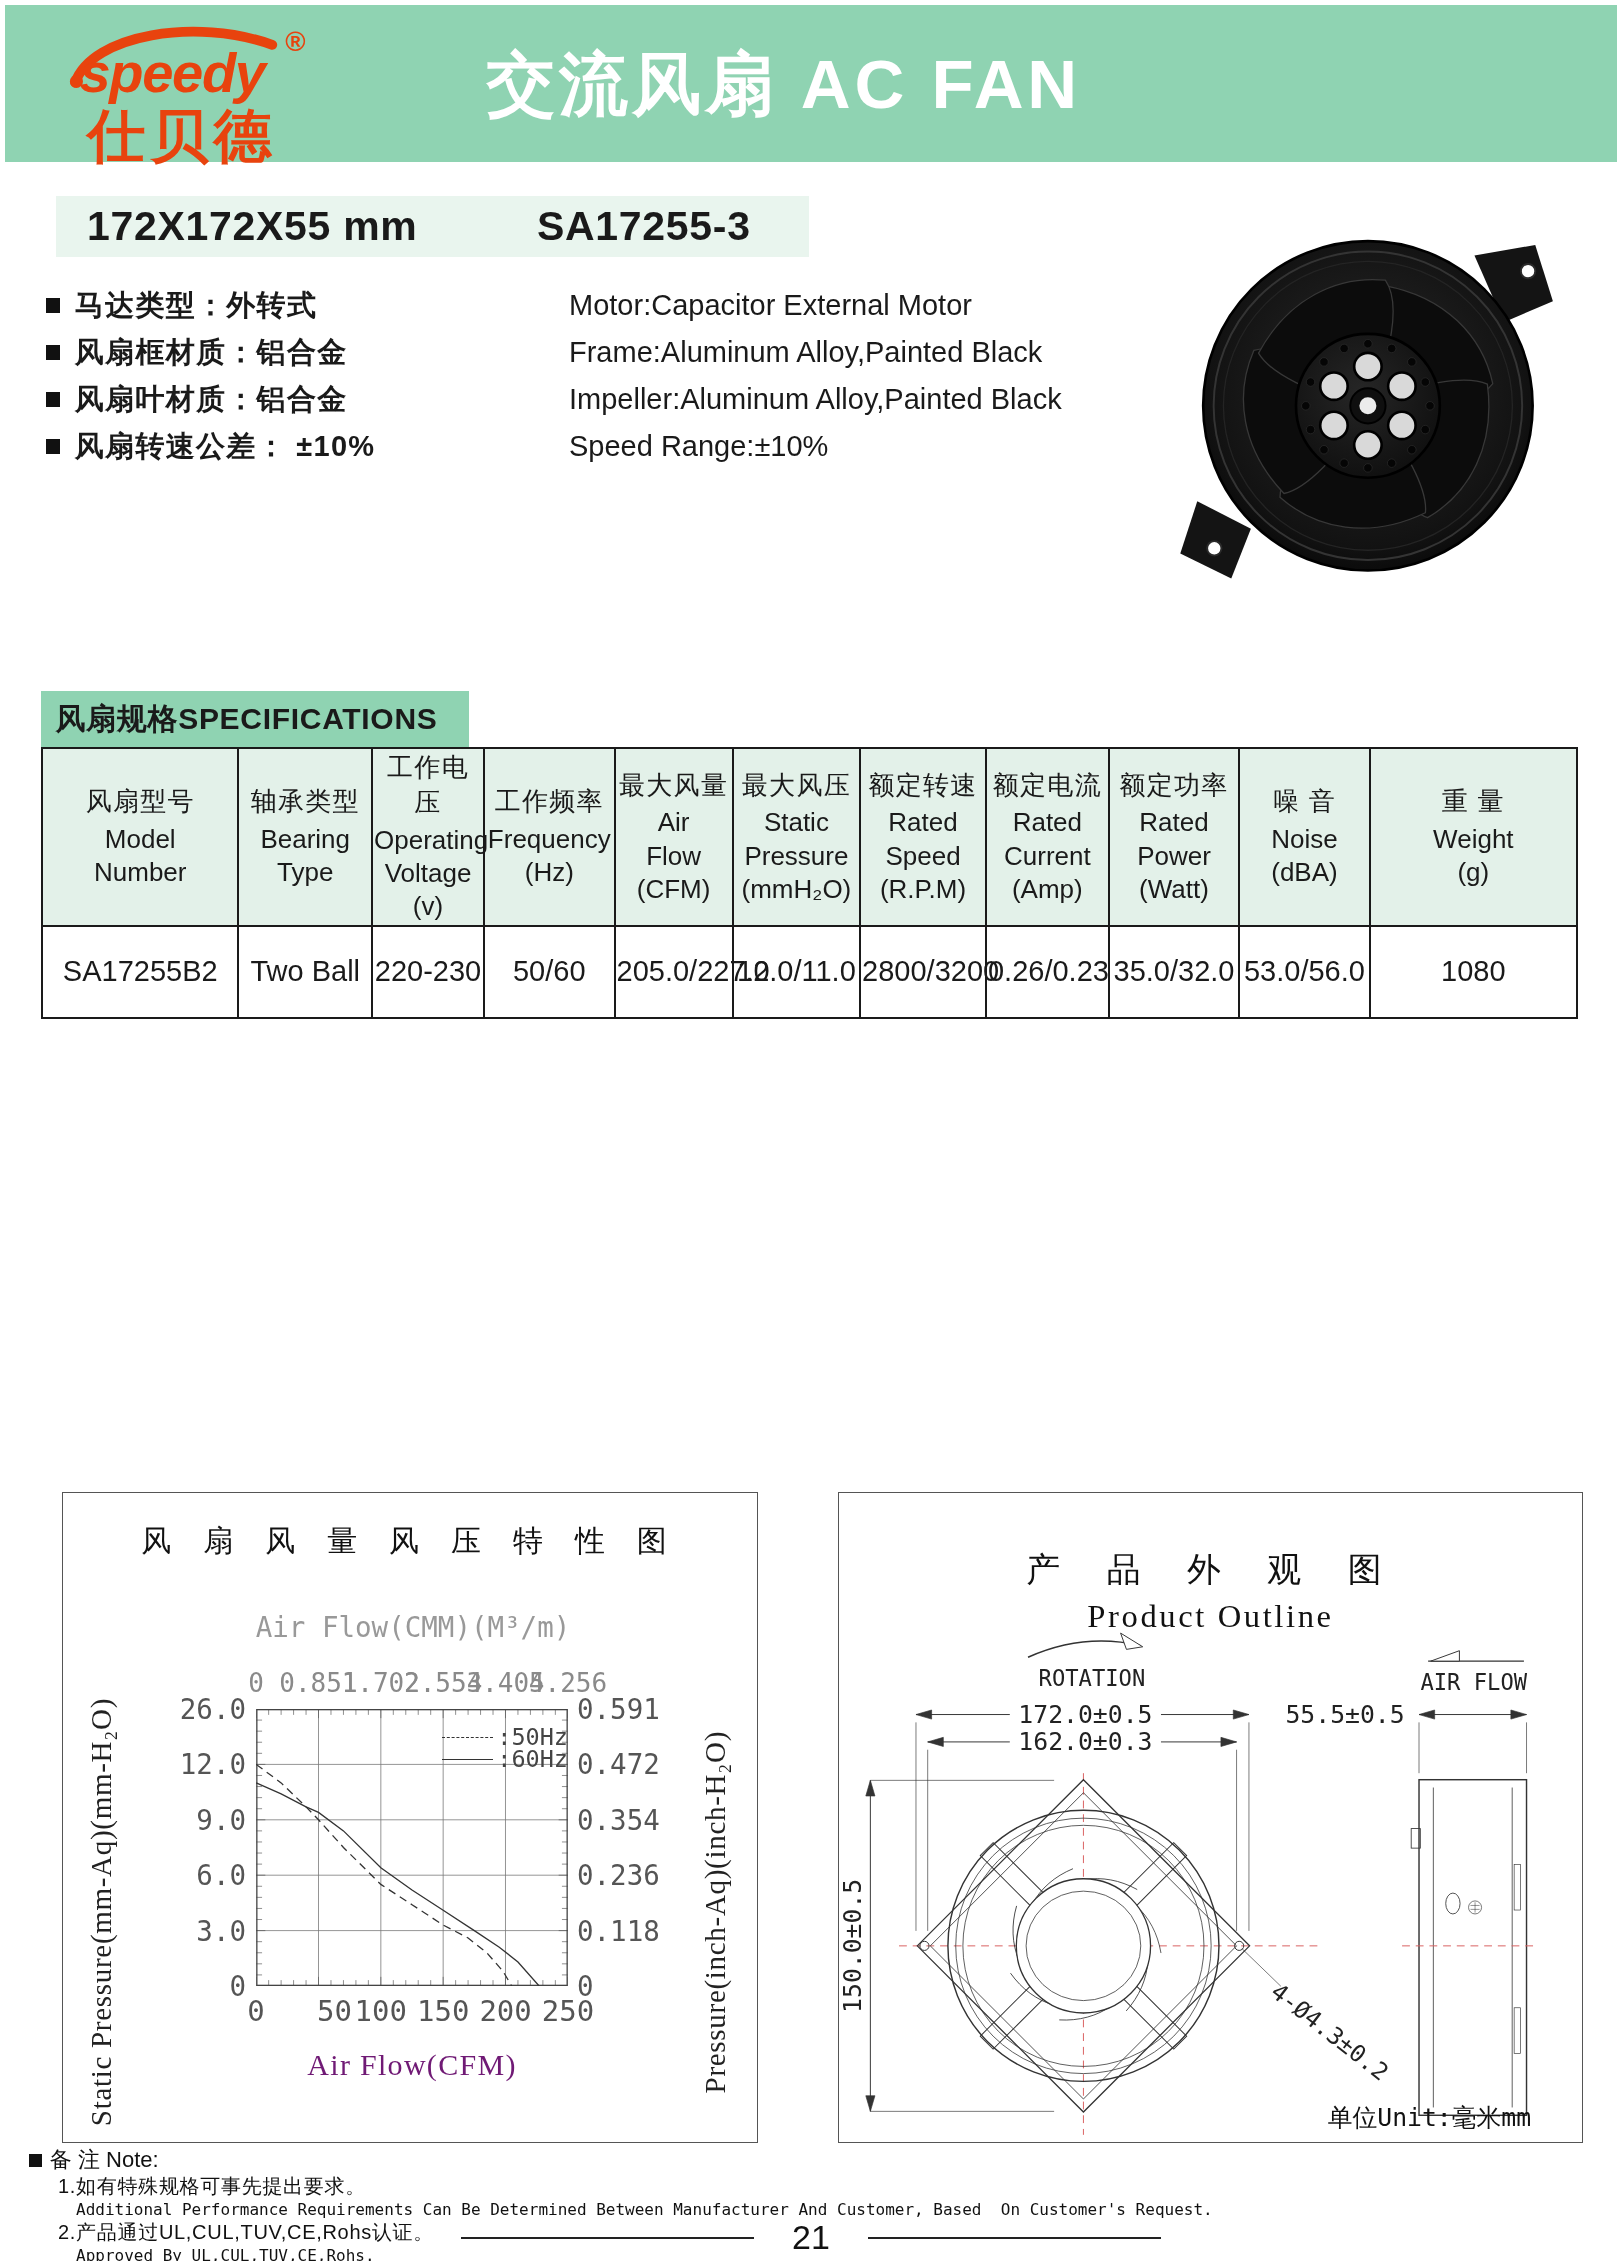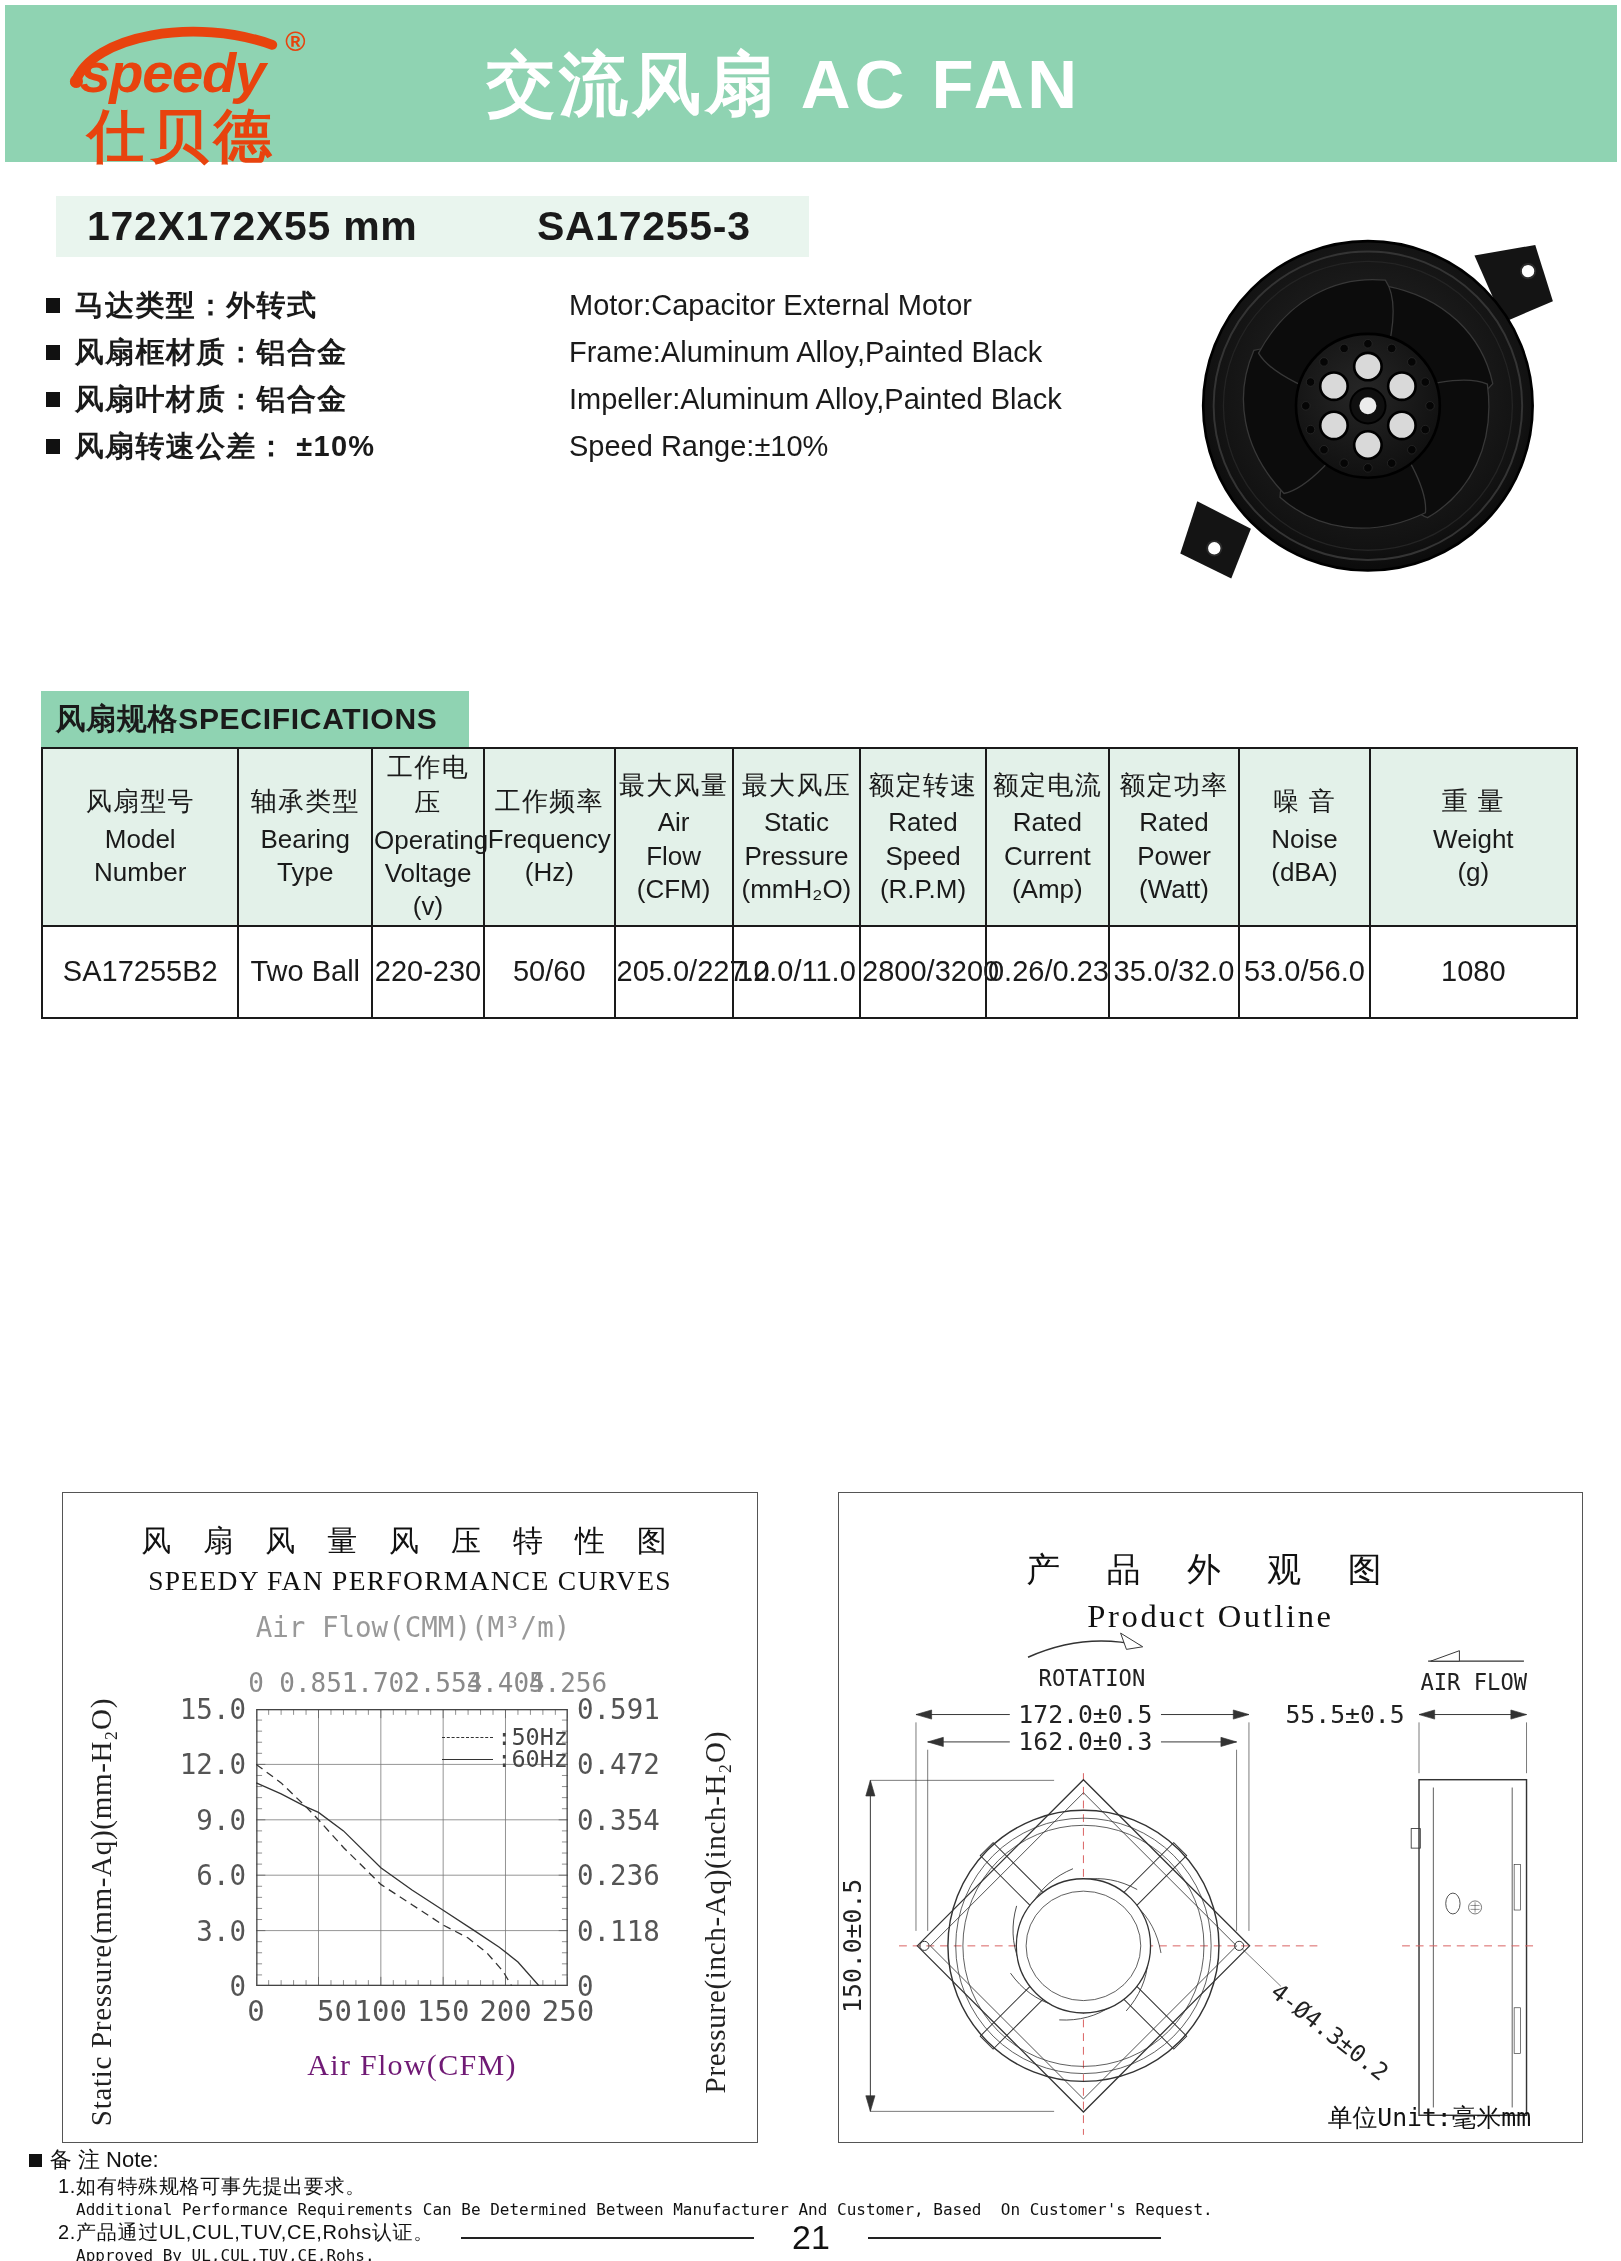--- a/index.html
+++ b/index.html
@@ -276,33 +276,32 @@
         <td>0.26/0.23</td>
         <td>35.0/32.0</td>
         <td>53.0/56.0</td>
         <td>1080</td>
       </tr>
     </tbody>
   </table>
 
   <div class="chart-box box-left">
     <div class="pc-title-cn">风 扇 风 量 风 压 特 性 图</div>
-    <div class="pc-title-en serif">SPEEDY FAN PERFORMANCE CURVES</div>
     <div class="pc-top-label cad">Air Flow(CMM)(M³/m)</div>
 
     <div class="ticks xticks-top cad">
         <span style="left: 0%; top: 50%; transform: translate(-50%, -50%);">0</span>
         <span style="left: 20%; top: 50%; transform: translate(-50%, -50%);">0.851</span>
         <span style="left: 40%; top: 50%; transform: translate(-50%, -50%);">1.702</span>
         <span style="left: 60%; top: 50%; transform: translate(-50%, -50%);">2.554</span>
         <span style="left: 80%; top: 50%; transform: translate(-50%, -50%);">3.405</span>
         <span style="left: 100%; top: 50%; transform: translate(-50%, -50%);">4.256</span>
       </div>
     <div class="ticks yticks-left cad">
-        <span style="top: 0%; transform: translateY(-50%);">15.0</span>
+        <span style="top: 0%; transform: translateY(-50%);">26.0</span>
         <span style="top: 20%; transform: translateY(-50%);">12.0</span>
         <span style="top: 40%; transform: translateY(-50%);">9.0</span>
         <span style="top: 60%; transform: translateY(-50%);">6.0</span>
         <span style="top: 80%; transform: translateY(-50%);">3.0</span>
         <span style="top: 100%; transform: translateY(-50%);">0</span>
       </div>
     <div class="ticks yticks-right cad">
         <span style="top: 0%; transform: translateY(-50%);">0.591</span>
         <span style="top: 20%; transform: translateY(-50%);">0.472</span>
         <span style="top: 40%; transform: translateY(-50%);">0.354</span>

